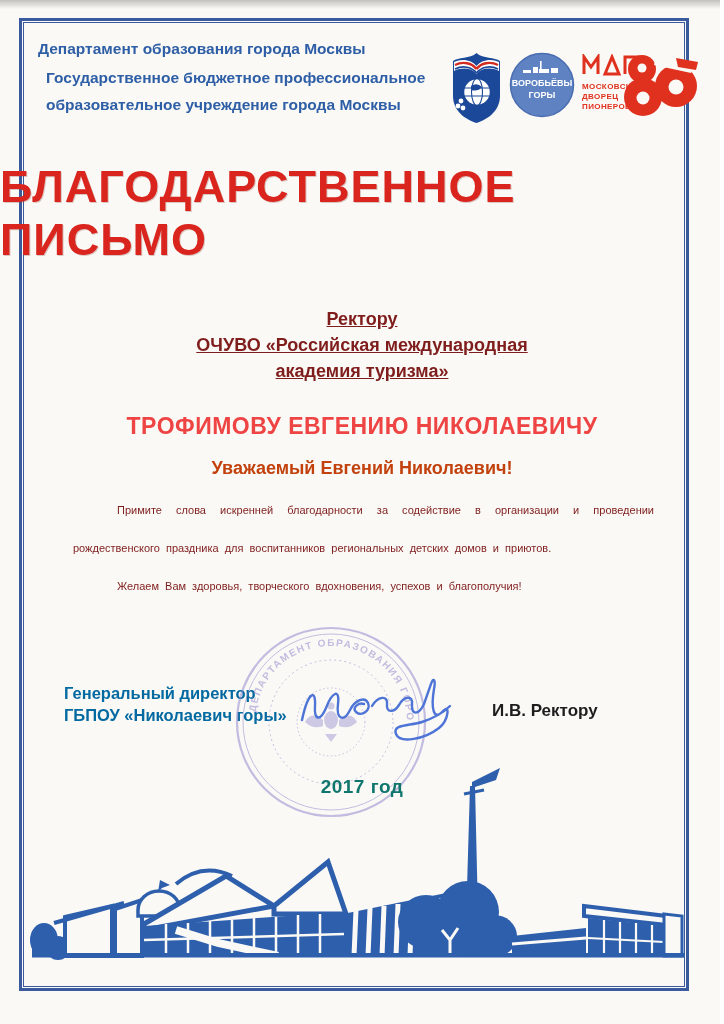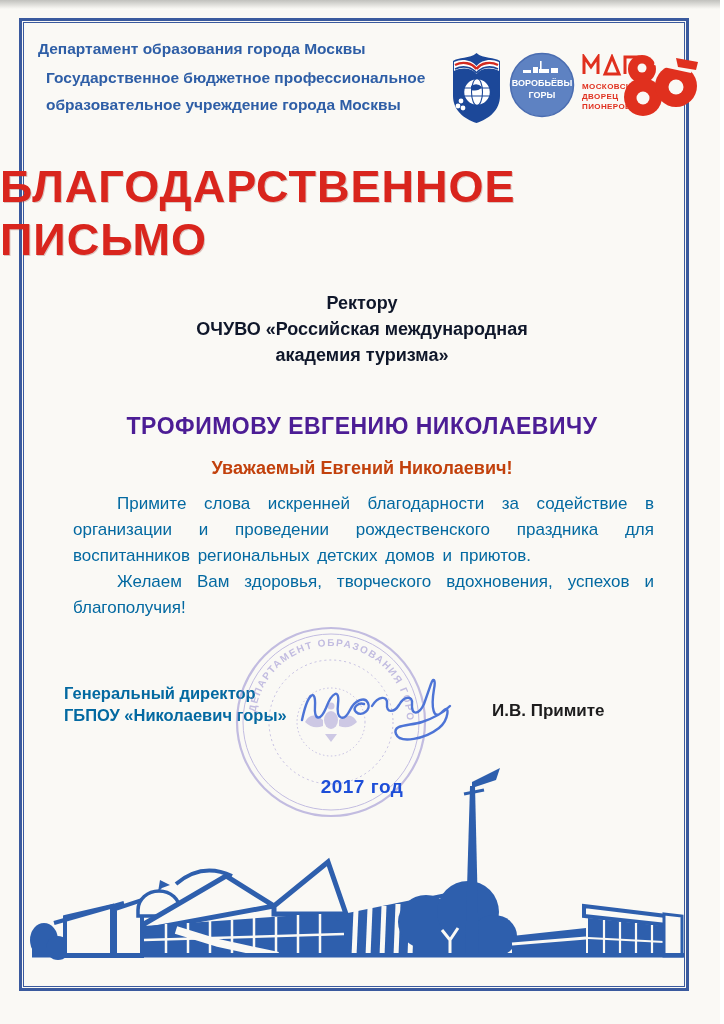--- a/index.html
+++ b/index.html
@@ -24,41 +24,41 @@
   .logo-circle{position:absolute;left:61px;top:4px;}
   .logo-mdp{position:absolute;left:134px;top:6px;width:112px;}
   .mdp-text{color:#e0301e;font-size:8px;font-weight:bold;line-height:10px;letter-spacing:.4px;margin-top:2px;}
   .mdp-80{position:absolute;left:40px;top:-4px;}
 
   
   .title{position:absolute;left:0;top:160px;width:724px;
     color:#d9251d;font-weight:bold;font-size:45px;line-height:53px;letter-spacing:1px;
     text-shadow:1px 1px 0 rgba(140,70,60,.28);margin:0;}
 
-  .recipient{position:absolute;left:0;top:290px;width:724px;text-align:center;
-    color:#0f172a;font-weight:bold;font-size:18px;line-height:26px;}
+  .recipient{position:absolute;left:0;top:306px;width:724px;text-align:center;
+    color:#7f1d1d;font-weight:bold;font-size:18px;line-height:26px;text-decoration:underline;}
   .addressee{position:absolute;left:0;top:413px;width:724px;text-align:center;
-    color:#4c1d95;font-weight:bold;font-size:23px;letter-spacing:.5px;}
+    color:#ef4444;font-weight:bold;font-size:23px;letter-spacing:.5px;}
   .salutation{position:absolute;left:0;top:458px;width:724px;text-align:center;
     color:#c2410c;font-weight:bold;font-size:18px;}
 
-  .body-text{position:absolute;left:73px;right:66px;top:491px;color:#0369a1;
-    font-size:17px;line-height:26px;text-align:justify;}
+  .body-text{position:absolute;left:73px;right:66px;top:491px;color:#7f1d1d;
+    font-size:11px;line-height:38px;text-align:justify;}
   .body-text p{margin:0;text-indent:44px;word-spacing:3px;}
 
   .sign-title{position:absolute;left:64px;top:682px;color:#0369a1;
     font-weight:bold;font-size:16.5px;line-height:22px;}
   .sign-name{position:absolute;left:492px;top:701px;color:#1d1d1d;
     font-weight:bold;font-size:17px;}
 
   .stamp{position:absolute;left:233px;top:624px;}
   .signature{position:absolute;left:292px;top:662px;}
 
   .year{position:absolute;left:0;top:776px;width:724px;text-align:center;
-    color:#1d4ed8;font-weight:bold;font-size:19px;letter-spacing:.5px;}
+    color:#0f766e;font-weight:bold;font-size:19px;letter-spacing:.5px;}
 
   .building{position:absolute;left:26px;bottom:36px;}
 </style>
 </head>
 <body>
 
 <div class="page">
   <div class="scan-edge"></div>
   <div class="frame"></div>
 
@@ -135,21 +135,21 @@
 
   <div class="body-text">
     <p>Примите слова искренней благодарности за содействие в организации и проведении рождественского праздника для воспитанников региональных детских домов и приютов.</p>
     <p>Желаем Вам здоровья, творческого вдохновения, успехов и благополучия!</p>
   </div>
 
   <div class="sign-title">
     <div>Генеральный директор</div>
     <div>ГБПОУ «Николаевич горы»</div>
   </div>
-  <div class="sign-name">И.В. Примите</div>
+  <div class="sign-name">И.В. Ректору</div>
 
   <svg class="stamp" width="196" height="196" viewBox="0 0 196 196" opacity="0.5">
     <g stroke="#8b80cc" fill="none">
       <circle cx="98" cy="98" r="94" stroke-width="2.2"></circle>
       <circle cx="98" cy="98" r="88" stroke-width="1"></circle>
       <circle cx="98" cy="98" r="62" stroke-width="1" stroke-dasharray="2 3"></circle>
       <circle cx="98" cy="98" r="34" stroke-width="1" stroke-dasharray="1.5 2.5"></circle>
     </g>
     <defs>
       <path id="stampArc" d="M 22 98 A 76 76 0 1 1 174 98.01"></path>

